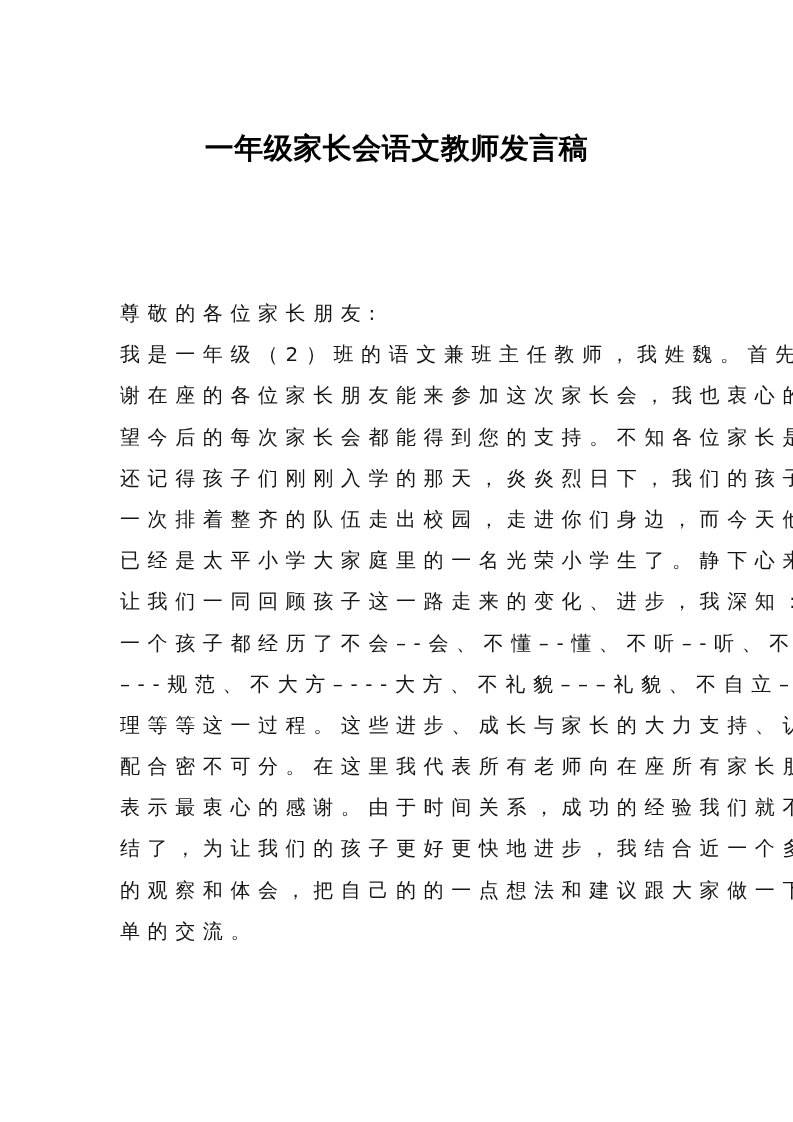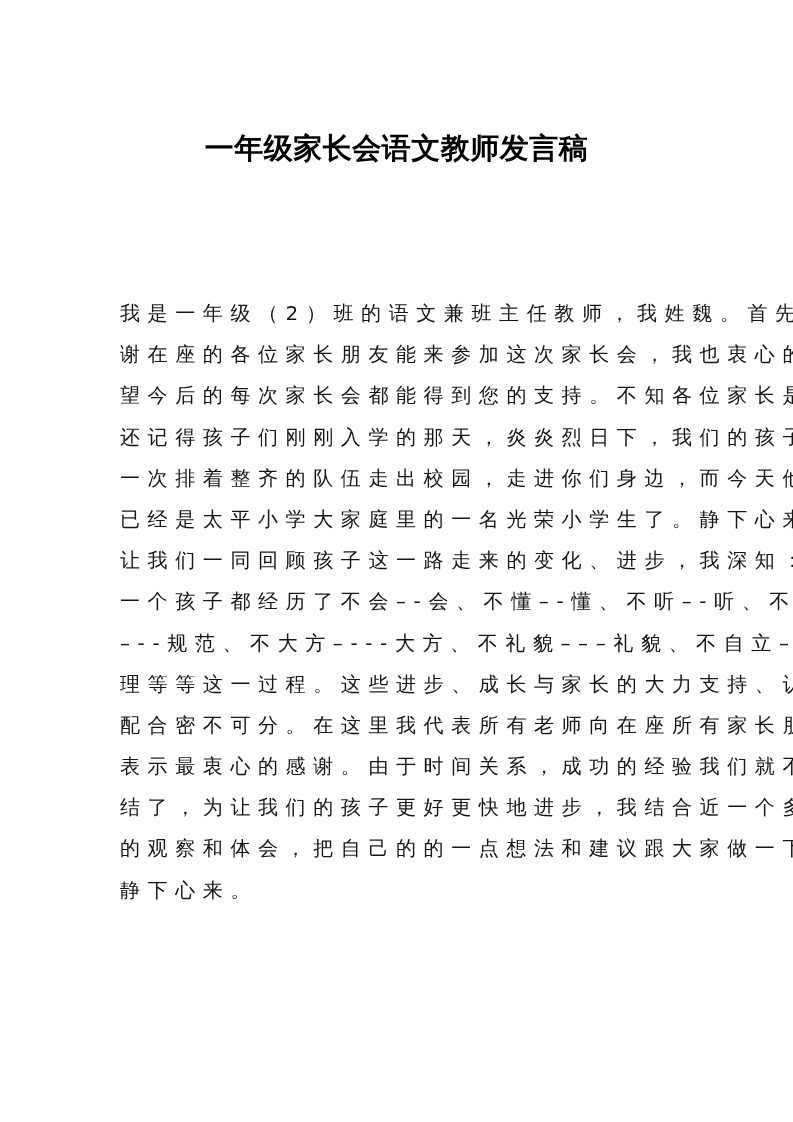--- a/index.html
+++ b/index.html
@@ -51,29 +51,30 @@
       color: #151515;
     }
   </style>
 </head>
 <body>
 
 <div class="page">
   <div class="title">一年级家长会语文教师发言稿</div>
 
   <div class="body-text">
+    <span class="line">尊敬的各位家长朋友:</span>
     <span class="line">我是一年级（2）班的语文兼班主任教师，我姓魏。首先感</span>
     <span class="line">谢在座的各位家长朋友能来参加这次家长会，我也衷心的希</span>
     <span class="line">望今后的每次家长会都能得到您的支持。不知各位家长是否</span>
     <span class="line">还记得孩子们刚刚入学的那天，炎炎烈日下，我们的孩子第</span>
     <span class="line">一次排着整齐的队伍走出校园，走进你们身边，而今天他们</span>
     <span class="line">已经是太平小学大家庭里的一名光荣小学生了。静下心来，</span>
     <span class="line">让我们一同回顾孩子这一路走来的变化、进步，我深知：每</span>
     <span class="line">一个孩子都经历了不会–-会、不懂–-懂、不听–-听、不规范</span>
     <span class="line">–--规范、不大方–---大方、不礼貌–––礼貌、不自立–---自</span>
     <span class="line">理等等这一过程。这些进步、成长与家长的大力支持、认真</span>
     <span class="line">配合密不可分。在这里我代表所有老师向在座所有家长朋友</span>
     <span class="line">表示最衷心的感谢。由于时间关系，成功的经验我们就不总</span>
     <span class="line">结了，为让我们的孩子更好更快地进步，我结合近一个多月</span>
     <span class="line">的观察和体会，把自己的的一点想法和建议跟大家做一下简</span>
-    <span class="line">静下心来。</span>
+    <span class="line">单的交流。</span>
   </div>
 </div>
 
 </body></html>

